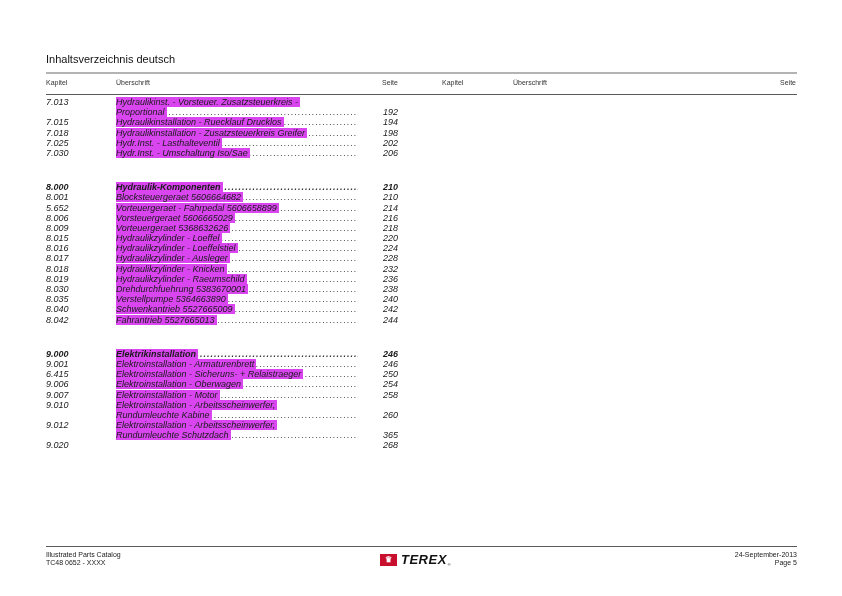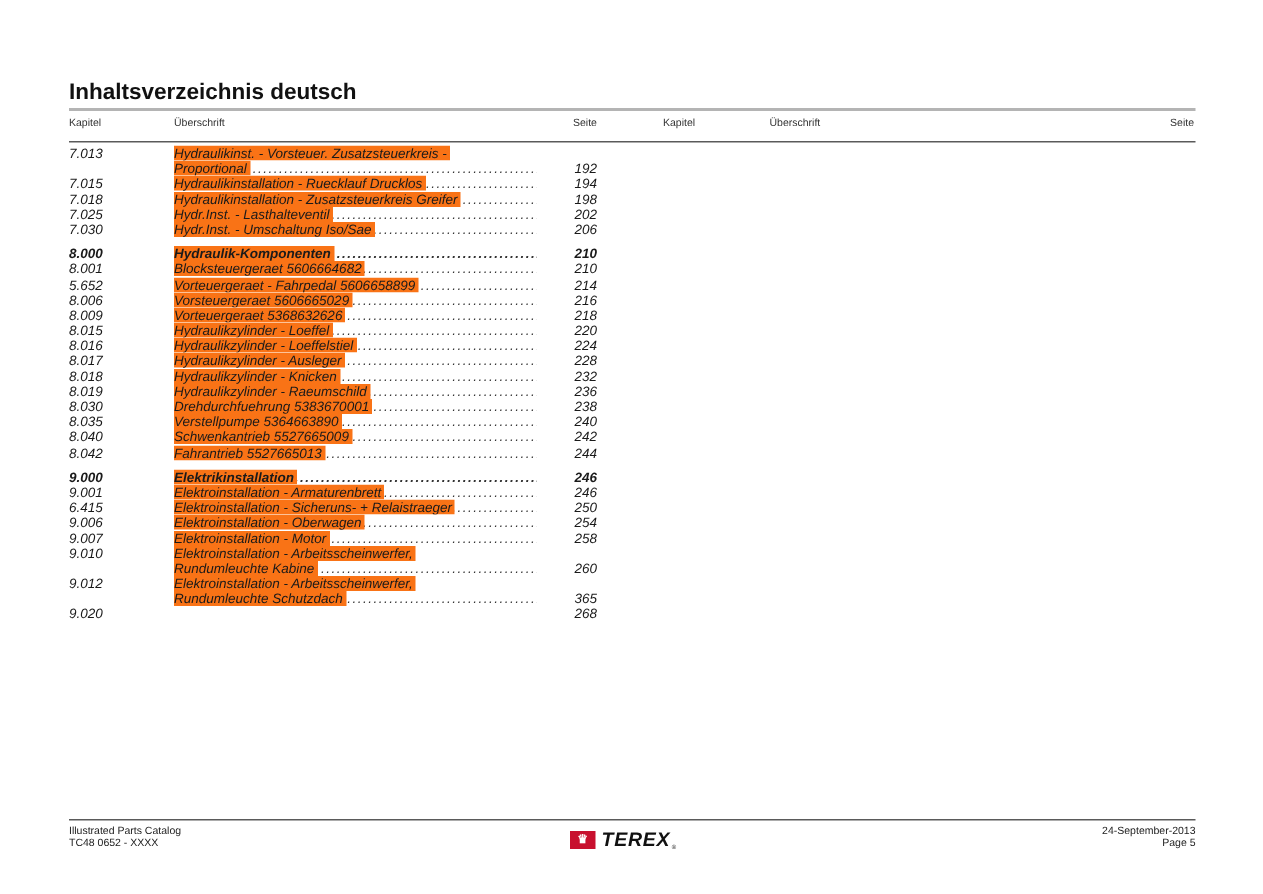--- a/index.html
+++ b/index.html
@@ -1,28 +1,28 @@
 <!DOCTYPE html>
 <html><head>
 <meta charset="utf-8">
 <style>
   html, body { margin: 0; padding: 0; background: #ffffff; }
   body { width: 842px; height: 596px; position: relative; overflow: hidden;
          font-family: "Liberation Sans", sans-serif; color: #1a1a1a; }
-  .title { position: absolute; left: 46px; top: 53px; font-size: 15px; font-weight: bold; color: #111; }
+  .title { position: absolute; left: 46px; top: 53px; font-size: 11px; font-weight: normal; color: #111; }
   .rule-top { position: absolute; left: 46px; width: 751px; top: 72px; height: 2px; background: #b4b4b4; }
   .rule-bottom { position: absolute; left: 46px; width: 751px; top: 94px; height: 1px; background: #5a5a5a; }
   .hdr { position: absolute; top: 79px; font-size: 7px; color: #333; }
   .toc { position: absolute; left: 46px; top: 97px; width: 352px; font-size: 9px; line-height: 10.2px; font-style: italic; }
   .row { position: relative; height: 10.2px; white-space: nowrap; }
   .row.bold { font-weight: bold; }
-  .row.gap { margin-top: 6px; }
+  .row.gap { margin-top: 24px; }
   .kap { position: absolute; left: 0; }
   .txt { position: absolute; left: 70px; width: 242px; overflow: hidden; }
-  .txt .lbl { background: #f97316; padding-right: 2px; position: relative; z-index: 1; }
+  .txt .lbl { background: #d946ef; padding-right: 2px; position: relative; z-index: 1; }
   .txt .dots { position: absolute; left: 0; right: 0; bottom: 0; letter-spacing: 1px; z-index: 0; overflow: hidden; white-space: nowrap; color: #333; }
   .page { position: absolute; right: 0; width: 30px; text-align: right; }
   .footer-rule { position: absolute; left: 46px; width: 751px; top: 546px; height: 1px; background: #5a5a5a; }
   .foot-left { position: absolute; left: 46px; top: 551px; font-size: 7px; line-height: 8px; color: #222; }
   .foot-right { position: absolute; right: 45px; top: 551px; font-size: 7px; line-height: 8px; color: #222; text-align: right; }
   .logo { position: absolute; left: 380px; top: 552px; display: flex; align-items: center; }
   .logo-mark { width: 17px; height: 12px; background: #c8102e; display: flex; align-items: center; justify-content: center; margin-right: 4px; }
   .logo-mark span { color: #fff; font-size: 8px; line-height: 8px; font-weight: bold; }
   .logo-text { font-size: 13px; font-weight: 900; letter-spacing: 0.5px; color: #111; font-style: italic; }
   .logo-reg { font-size: 4px; margin-left: 1px; align-self: flex-end; color: #111; }

